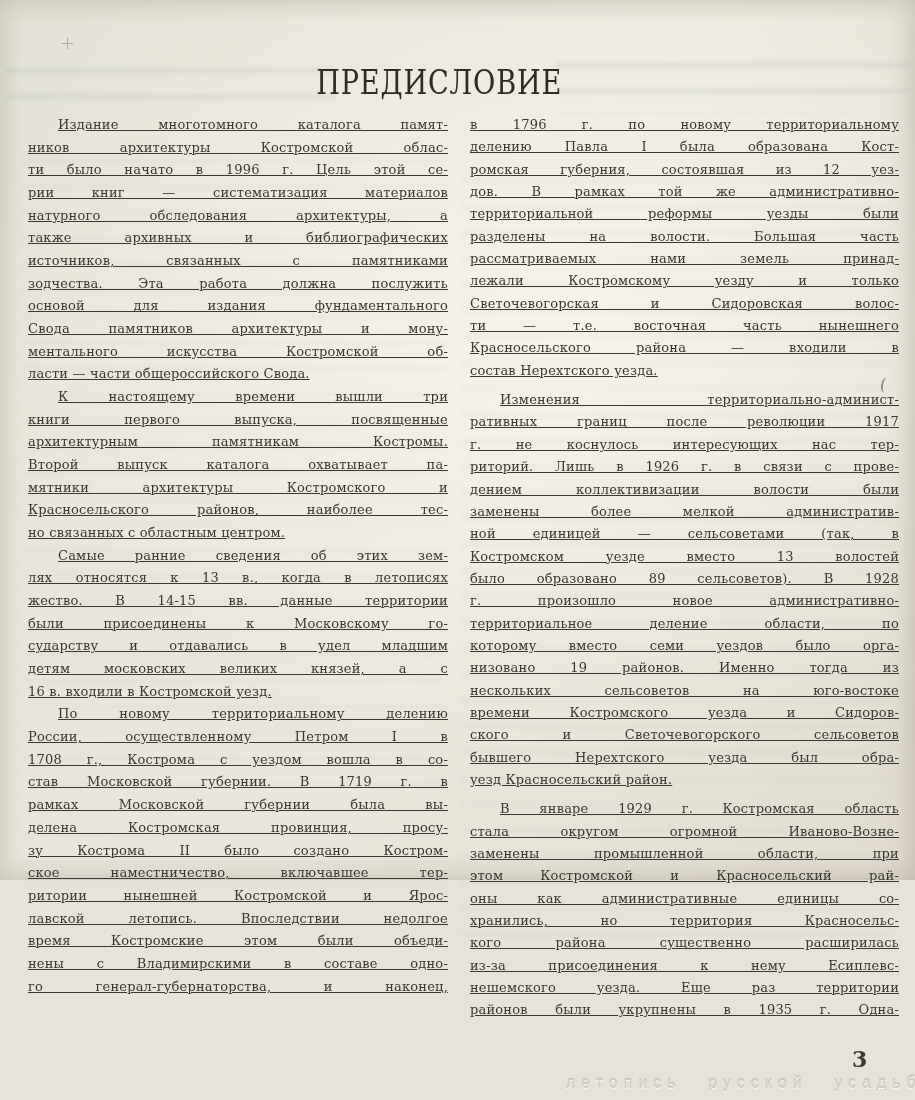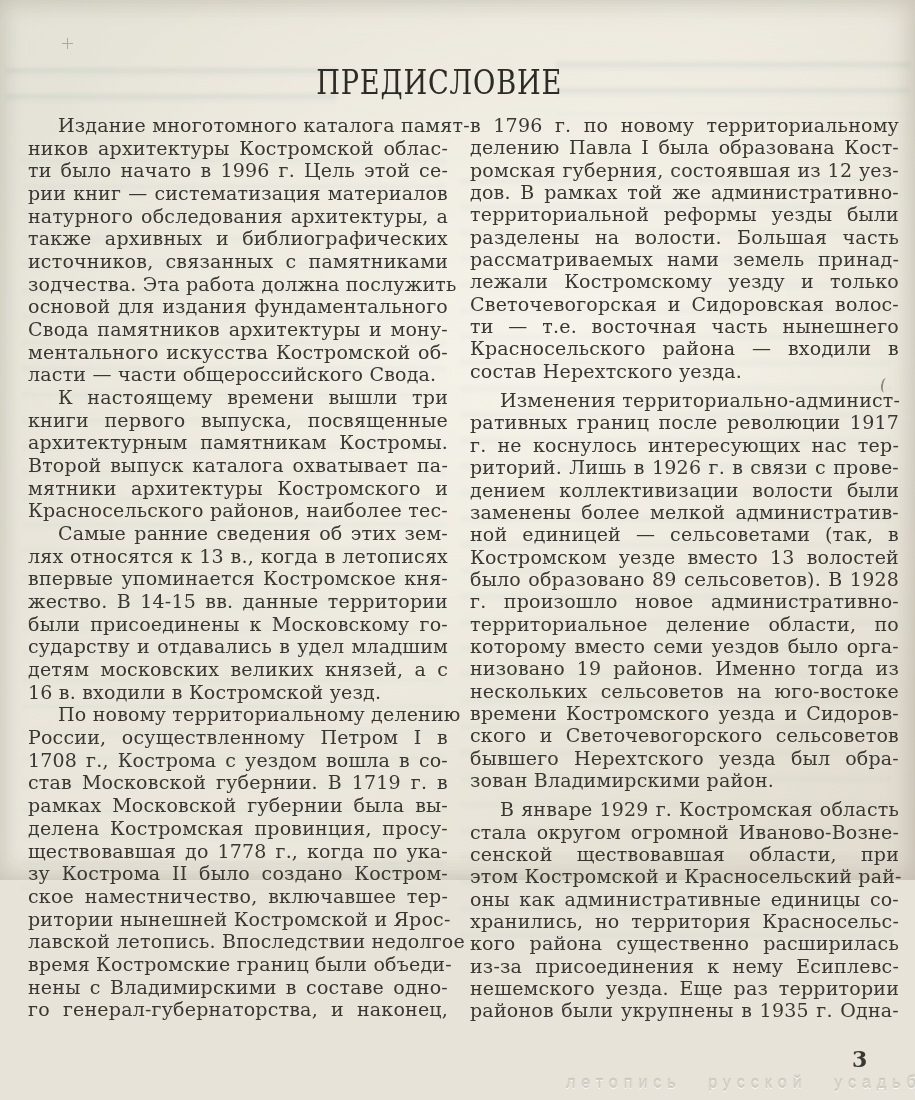--- a/index.html
+++ b/index.html
@@ -72,22 +72,23 @@
     letter-spacing: 1px;
     color: #2e2b26;
     transform: scaleX(0.80);
     transform-origin: 440px 0;
     white-space: nowrap;
   }
 
   .col {
     position: absolute;
     top: 114px;
-    font-size: 19px;
+    font-size: 13px;
     letter-spacing: 0.2px;
+    text-decoration: underline;
   }
   .col-left  { left: 28px;  width: 420px; }
   .col-right { left: 470px; width: 429px; }
 
   .para { margin: 0; }
   .col-right .para.gap { margin-top: 7px; }
 
   .line {
     text-align: justify;
     text-align-last: justify;
@@ -147,44 +148,43 @@
         <div class="line">ментального искусства Костромской об-</div>
         <div class="line flush">ласти — части общероссийского Свода.</div>
       </div>
       <div class="para">
         <div class="line indent">К настоящему времени вышли три</div>
         <div class="line">книги первого выпуска, посвященные</div>
         <div class="line">архитектурным памятникам Костромы.</div>
         <div class="line">Второй выпуск каталога охватывает па-</div>
         <div class="line">мятники архитектуры Костромского и</div>
         <div class="line">Красносельского районов, наиболее тес-</div>
+        <div class="line flush">но связанных с областным центром.</div>
       </div>
       <div class="para">
         <div class="line indent">Самые ранние сведения об этих зем-</div>
         <div class="line">лях относятся к 13 в., когда в летописях</div>
-        <div class="line">впервые упоминается Костромское кня-</div>
         <div class="line">жество. В 14-15 вв. данные территории</div>
         <div class="line">были присоединены к Московскому го-</div>
         <div class="line">сударству и отдавались в удел младшим</div>
         <div class="line">детям московских великих князей, а с</div>
         <div class="line flush">16 в. входили в Костромской уезд.</div>
       </div>
       <div class="para">
         <div class="line indent">По новому территориальному делению</div>
         <div class="line">России, осуществленному Петром I в</div>
         <div class="line">1708 г., Кострома с уездом вошла в со-</div>
         <div class="line">став Московской губернии. В 1719 г. в</div>
         <div class="line">рамках Московской губернии была вы-</div>
         <div class="line">делена Костромская провинция, просу-</div>
-        <div class="line">ществовавшая до 1778 г., когда по ука-</div>
         <div class="line">зу Кострома II было создано Костром-</div>
         <div class="line">ское наместничество, включавшее тер-</div>
         <div class="line">ритории нынешней Костромской и Ярос-</div>
         <div class="line">лавской летопись. Впоследствии недолгое</div>
-        <div class="line">время Костромские границ были объеди-</div>
+        <div class="line">время Костромские этом были объеди-</div>
         <div class="line">нены с Владимирскими в составе одно-</div>
         <div class="line">го генерал-губернаторства, и наконец,</div>
       </div>
     </div>
 
   <div class="col col-right">
       <div class="para">
         <div class="line">в 1796 г. по новому территориальному</div>
         <div class="line">делению Павла I была образована Кост-</div>
         <div class="line">ромская губерния, состоявшая из 12 уез-</div>
@@ -209,26 +209,26 @@
         <div class="line">Костромском уезде вместо 13 волостей</div>
         <div class="line">было образовано 89 сельсоветов). В 1928</div>
         <div class="line">г. произошло новое административно-</div>
         <div class="line">территориальное деление области, по</div>
         <div class="line">которому вместо семи уездов было орга-</div>
         <div class="line">низовано 19 районов. Именно тогда из</div>
         <div class="line">нескольких сельсоветов на юго-востоке</div>
         <div class="line">времени Костромского уезда и Сидоров-</div>
         <div class="line">ского и Светочевогорского сельсоветов</div>
         <div class="line">бывшего Нерехтского уезда был обра-</div>
-        <div class="line flush">зован Владимирскими район.</div>
+        <div class="line flush">уезд Красносельский район.</div>
       </div>
       <div class="para gap">
         <div class="line indent">В январе 1929 г. Костромская область</div>
         <div class="line">стала округом огромной Иваново-Возне-</div>
-        <div class="line">сенской ществовавшая области, при</div>
+        <div class="line">заменены промышленной области, при</div>
         <div class="line">этом Костромской и Красносельский рай-</div>
         <div class="line">оны как административные единицы со-</div>
         <div class="line">хранились, но территория Красносельс-</div>
         <div class="line">кого района существенно расширилась</div>
         <div class="line">из-за присоединения к нему Есиплевс-</div>
         <div class="line">нешемского уезда. Еще раз территории</div>
         <div class="line">районов были укрупнены в 1935 г. Одна-</div>
       </div>
     </div>
 

